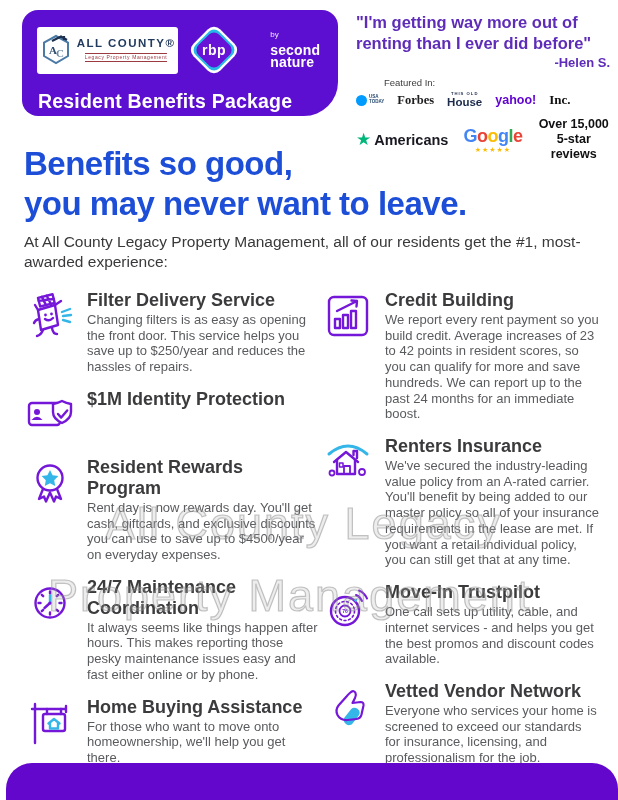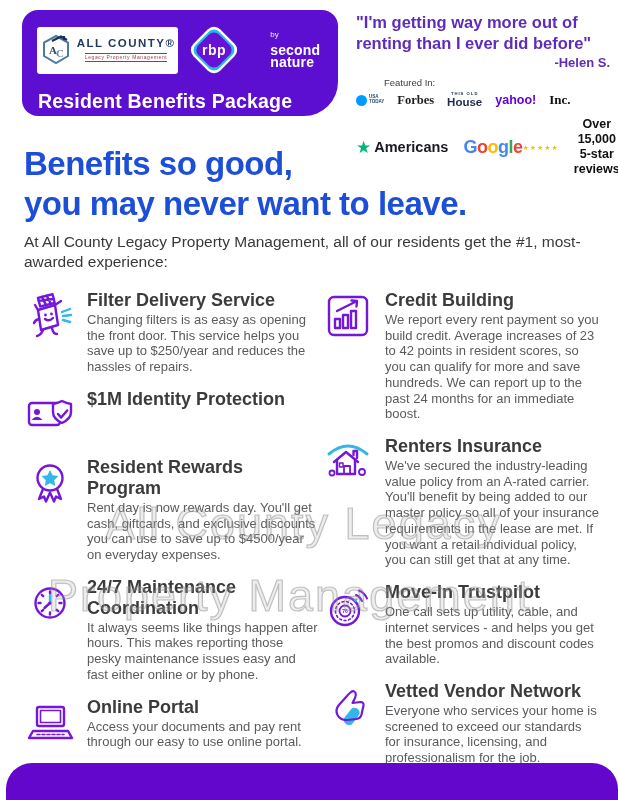--- a/index.html
+++ b/index.html
@@ -43,21 +43,21 @@
   .forbes{font-family:"Liberation Serif",serif;font-weight:bold;font-size:12.5px;color:#1d1d1f;}
   .house{display:flex;flex-direction:column;align-items:center;line-height:1;color:#1c2b4a;}
   .house-top{font-size:4.2px;letter-spacing:1px;font-weight:bold;}
   .house-main{font-size:11.5px;font-weight:bold;}
   .yahoo{font-weight:bold;font-size:12.5px;color:#5f01d1;}
   .inc{font-family:"Liberation Serif",serif;font-weight:bold;font-size:13px;color:#111;}
   .reviews-row{display:flex;align-items:center;gap:15px;margin-top:9px;}
   .tp{display:flex;align-items:center;gap:3px;}
   .tp-star{color:#00b67a;font-size:17px;line-height:1;}
   .tp-word{font-size:14.5px;font-weight:bold;color:#191922;}
-  .google{display:flex;align-items:center;line-height:1;}
+  .google{display:flex;flex-direction:column;align-items:center;line-height:1;}
   .g-word{font-size:18px;font-weight:bold;letter-spacing:-.5px;}
   .gl-b{color:#4285F4}.gl-r{color:#EA4335}.gl-y{color:#FBBC05}.gl-g{color:#34A853}
   .g-stars{color:#FBBC05;font-size:7px;letter-spacing:1px;margin-top:1px;}
   .over{font-size:12.5px;font-weight:bold;color:#101012;line-height:1.2;text-align:center;}
 
   
   .headline{position:absolute;left:24px;top:144px;font-size:33px;font-weight:bold;
             color:#1d4ed8;line-height:1.22;letter-spacing:-.5px;}
   .intro{position:absolute;left:24px;top:232px;width:566px;font-size:15.5px;
          color:#39393b;line-height:1.32;}
@@ -221,20 +221,33 @@
           <path class="cy" d="M28 28 V20.5"></path>
           <path d="M28 28 L22.5 33"></path>
           <circle class="fil" cx="28" cy="28" r="1.6"></circle>
         </svg>
         <div>
           <div class="b-title">24/7 Maintenance Coordination</div>
           <div class="b-desc">It always seems like things happen after hours. This makes reporting those pesky maintenance issues easy and fast either online or by phone.</div>
         </div>
       </div>
 
+      <div class="benefit">
+        <svg class="b-icon bi" viewBox="0 0 56 56">
+          <path d="M13 9 v39"></path>
+          <path d="M10 14 h34 M44 11 v6"></path>
+          <path d="M25 14 v5 M39 14 v5"></path>
+          <rect x="21" y="19" width="22" height="17" rx="2"></rect>
+          <path class="cy" d="M26.5 28.5 l5.5 -4.5 5.5 4.5 M28 27.5 v6 h8 v-6"></path>
+        </svg>
+        <div>
+          <div class="b-title">Home Buying Assistance</div>
+          <div class="b-desc">For those who want to move onto homeownership, we'll help you get there.</div>
+        </div>
+      </div>
 
       <div class="benefit">
         <svg class="b-icon bi" viewBox="0 0 56 56">
           <rect x="15" y="12" width="27" height="19" rx="2"></rect>
           <rect x="18.5" y="15.5" width="20" height="12" stroke-width="1.6"></rect>
           <path d="M11 36 h35 l4 7 h-43 z"></path>
           <path d="M15 39.5 h27" stroke-dasharray="3 2" stroke-width="1.6"></path>
         </svg>
         <div>
           <div class="b-title">Online Portal</div>

